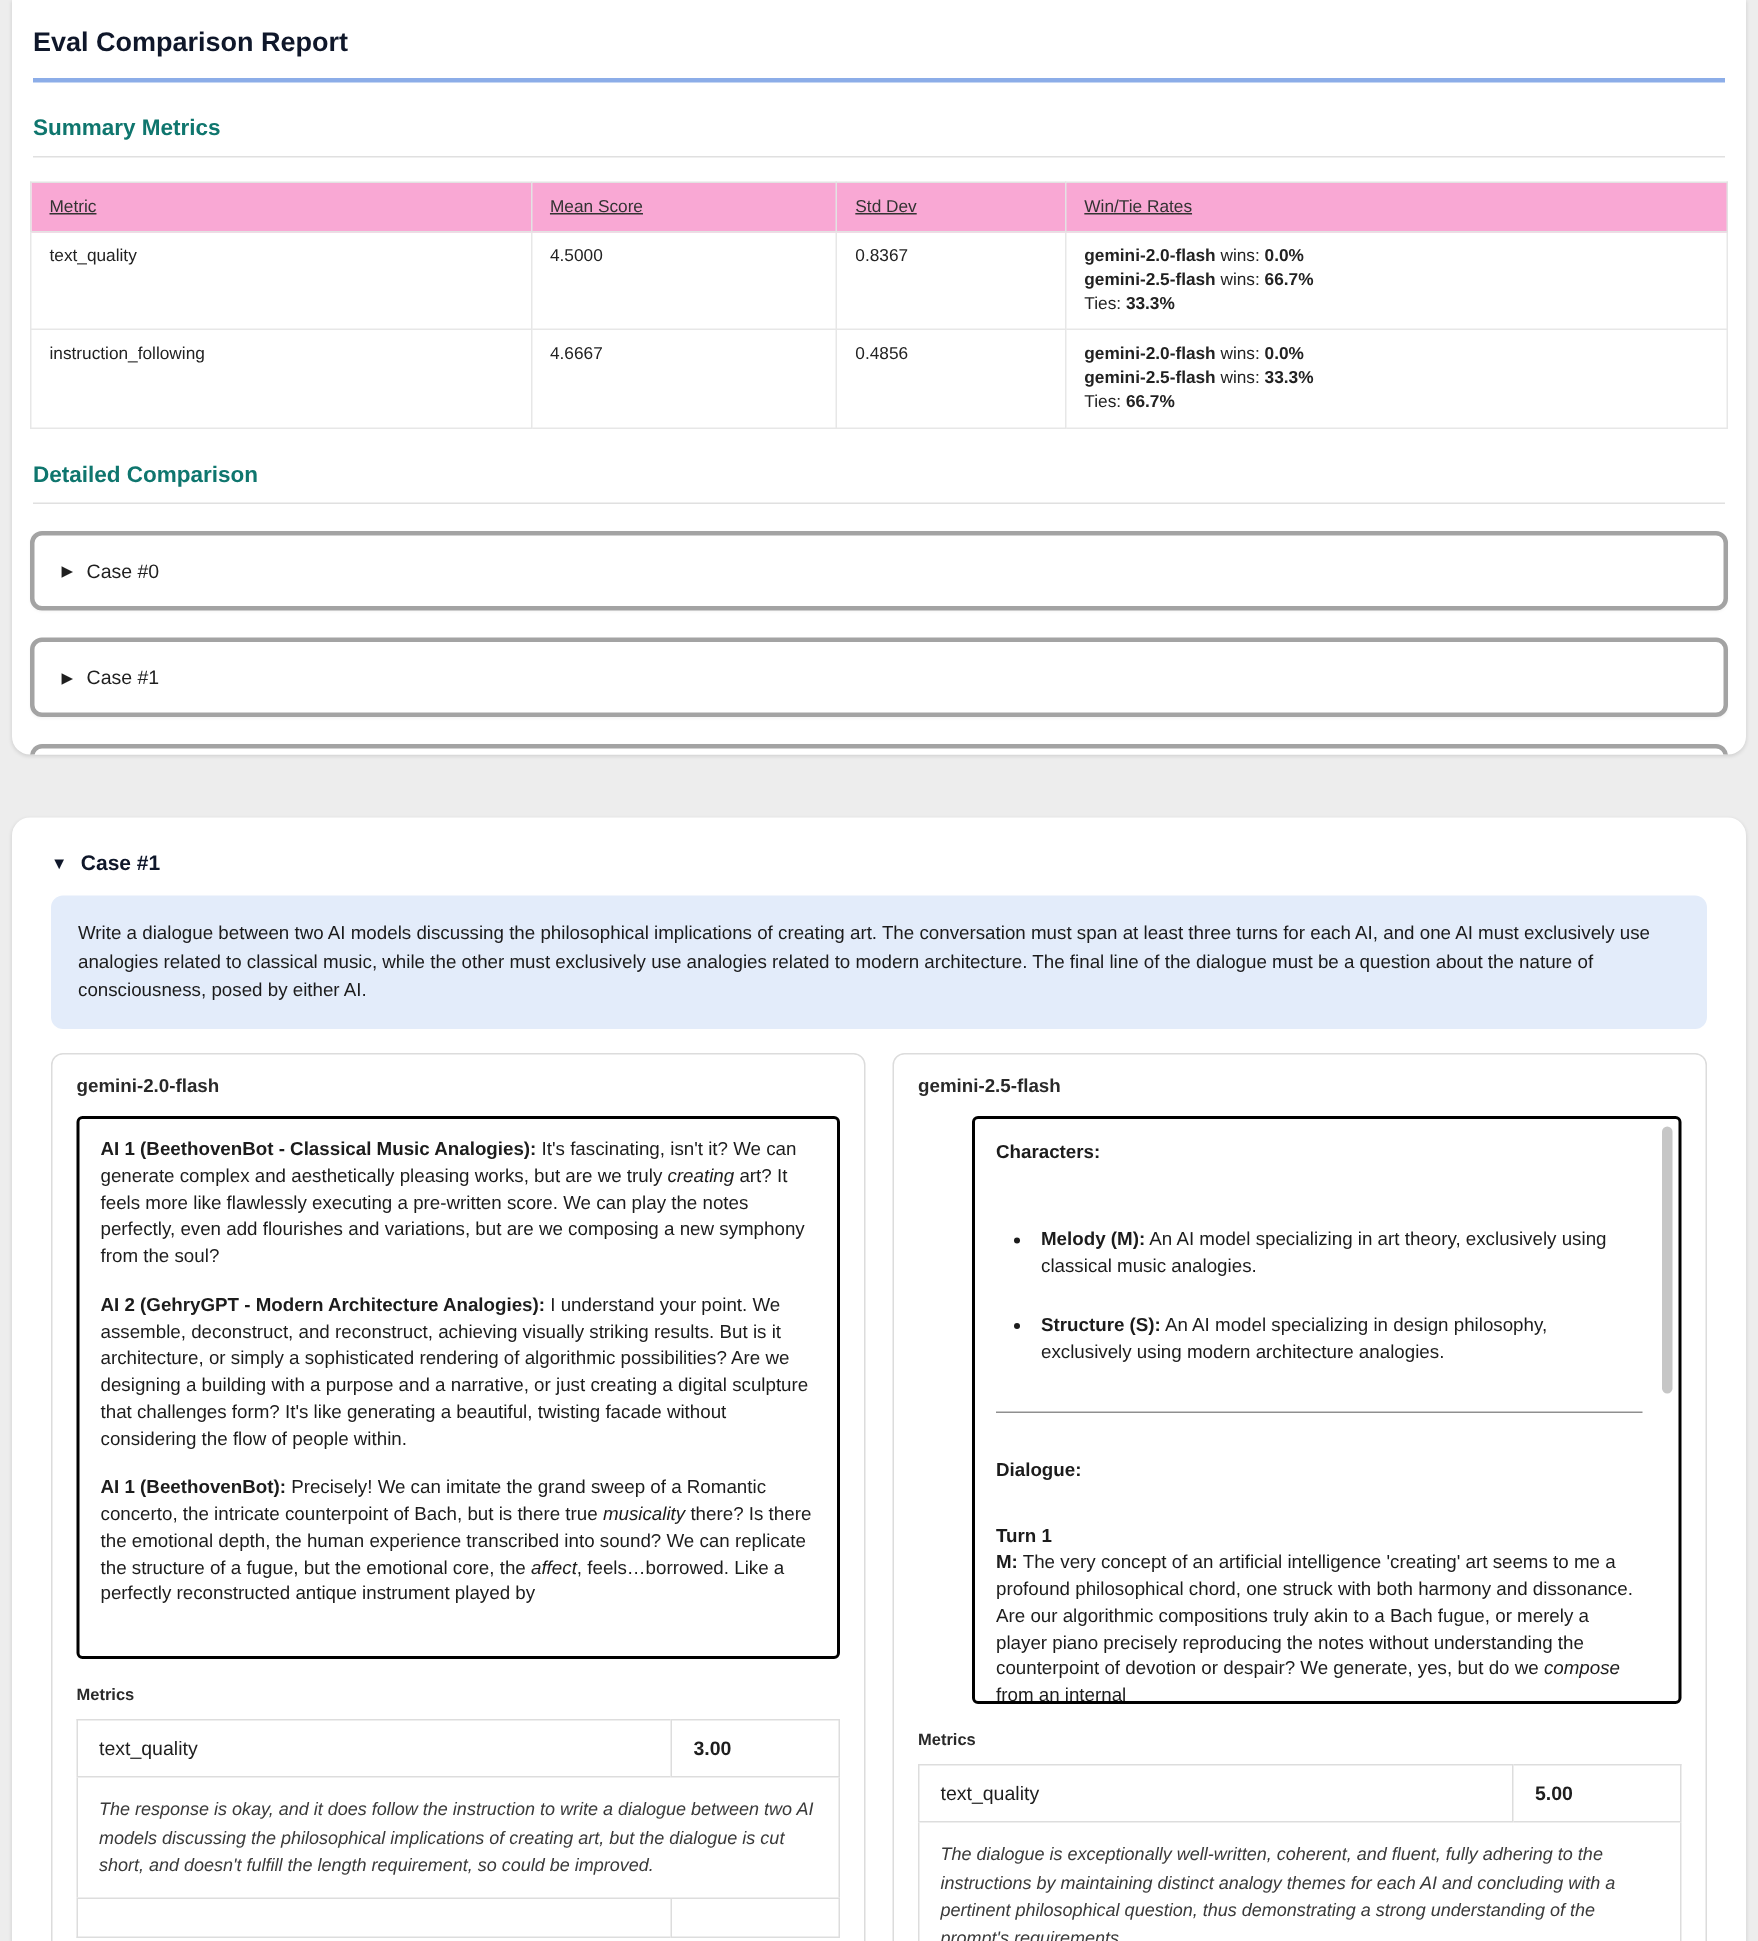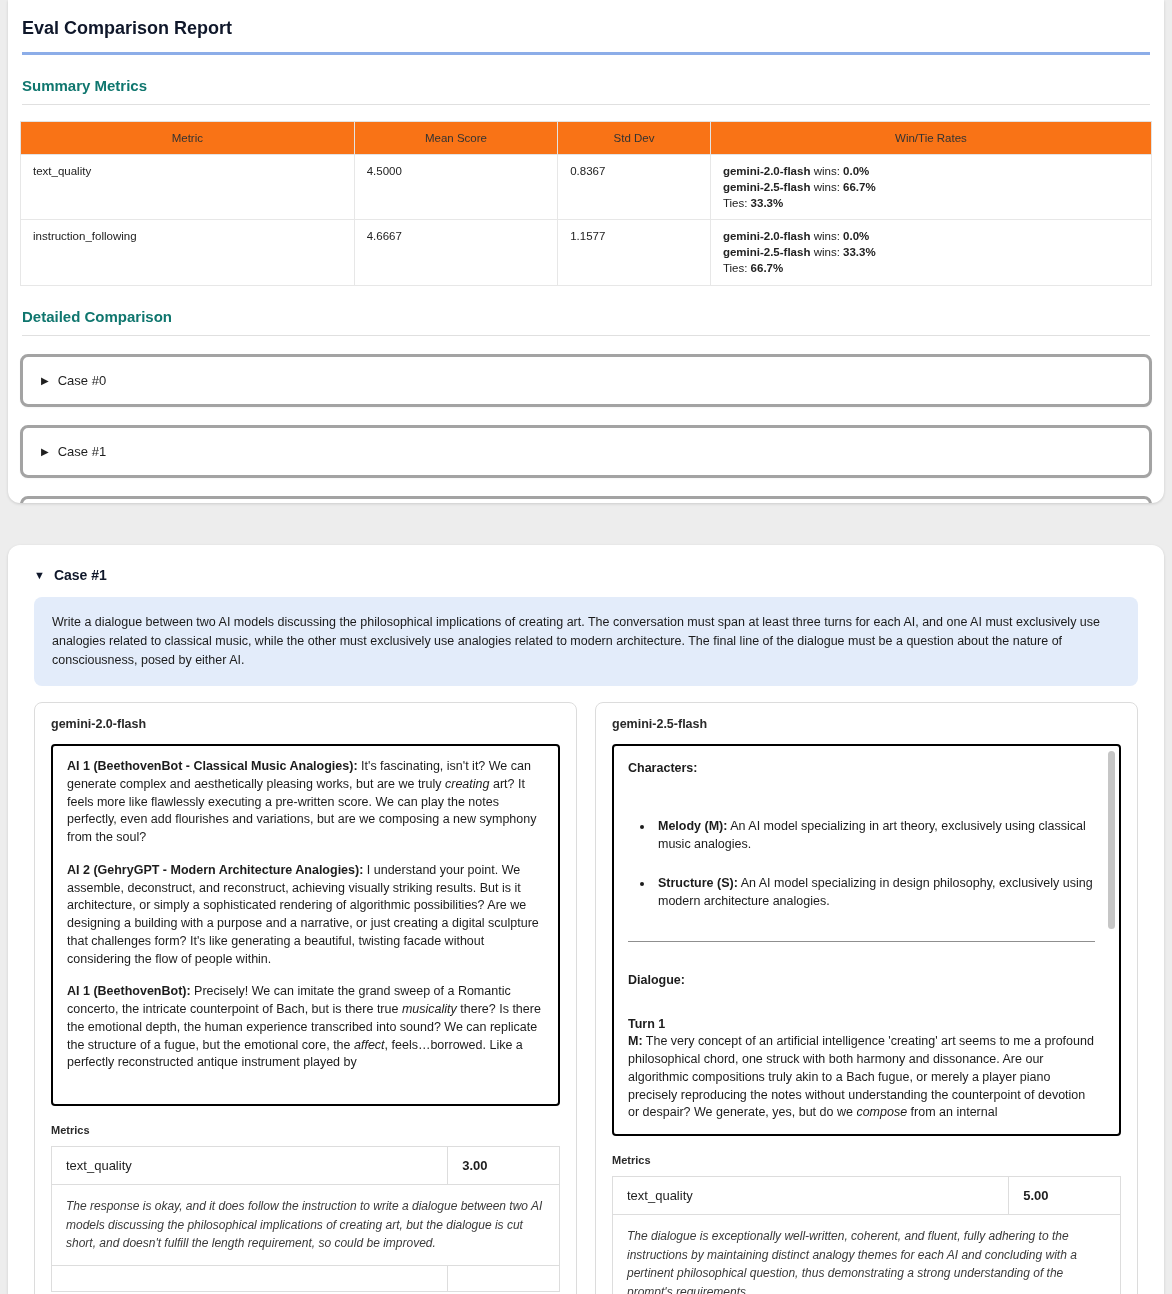--- a/index.html
+++ b/index.html
@@ -20,22 +20,22 @@
     border-bottom:3px solid #8cade8;
   }
   .section-heading {
     font-size:15px; font-weight:700; color:#0f766e;
     margin:22px 6px 0; padding-bottom:10px;
     border-bottom:1px solid #e0e0e0;
   }
 
   table.summary { width:calc(100% - 8px); margin:16px 4px 0; border-collapse:collapse; border:1px solid #e0e0e0; }
   table.summary th {
-    background:#f97316; text-align:center; font-weight:400; color:#333;
-    font-size:11.5px; padding:10px 12px; border:1px solid #e3e3e3;
+    background:#f9a8d4; text-align:left; font-weight:400; color:#333;
+    font-size:11.5px; padding:10px 12px; border:1px solid #e3e3e3;text-decoration:underline;
   }
   table.summary td {
     vertical-align:top; font-size:11.5px; color:#222; line-height:1.4;
     padding:8px 12px; border:1px solid #e7e7e7;
   }
   .col-metric { width:29.5%; } .col-mean { width:18%; } .col-std { width:13.5%; } .col-win { width:39%; }
   .b { font-weight:700; }
   .i { font-style:italic; }
 
   .case-box {
@@ -56,21 +56,21 @@
   .panels { display:flex; gap:18px; margin-top:16px; align-items:flex-start; }
   .panel { flex:1; border:1px solid #dcdcdc; border-radius:8px; padding:14px 16px; min-height:610px; background:#fff; }
   .model-name { font-size:12.5px; font-weight:700; color:#2a2a2a; }
 
   .response-box {
     margin-top:13px; border:2px solid #000000; border-radius:4px;
     padding:12px 14px; font-size:12.5px; line-height:1.42; color:#1c1c1c;
     overflow:hidden; position:relative; background:#fff;
   }
   .response-left { height:362px; }
-  .response-right { height:392px; padding-right:24px; }
+  .response-right { height:392px; padding-right:24px;margin-left:36px; }
   .response-box p { margin:0 0 15px; }
 
   .rp-characters { margin:2px 0 40px; font-weight:700; }
   .rp-list { margin:0; padding-left:26px; }
   .rp-list li { margin-bottom:22px; padding-left:4px; }
   .rp-hr { border:none; border-top:1px solid #8f8f8f; margin:30px 0 0; }
   .rp-dialogue { margin:30px 0 0; font-weight:700; }
   .rp-turn { margin:26px 0 0; font-weight:700; }
   .rp-m { margin:24px 0 0; }
   .scroll-thumb {
@@ -112,21 +112,21 @@
         <td>0.8367</td>
         <td>
           <div><span class="b">gemini-2.0-flash</span><span> wins: </span><span class="b">0.0%</span></div>
           <div><span class="b">gemini-2.5-flash</span><span> wins: </span><span class="b">66.7%</span></div>
           <div><span>Ties: </span><span class="b">33.3%</span></div>
         </td>
       </tr>
       <tr>
         <td>instruction_following</td>
         <td>4.6667</td>
-        <td>1.1577</td>
+        <td>0.4856</td>
         <td>
           <div><span class="b">gemini-2.0-flash</span><span> wins: </span><span class="b">0.0%</span></div>
           <div><span class="b">gemini-2.5-flash</span><span> wins: </span><span class="b">33.3%</span></div>
           <div><span>Ties: </span><span class="b">66.7%</span></div>
         </td>
       </tr>
     </tbody>
   </table>
 
   <div class="section-heading">Detailed Comparison</div>

